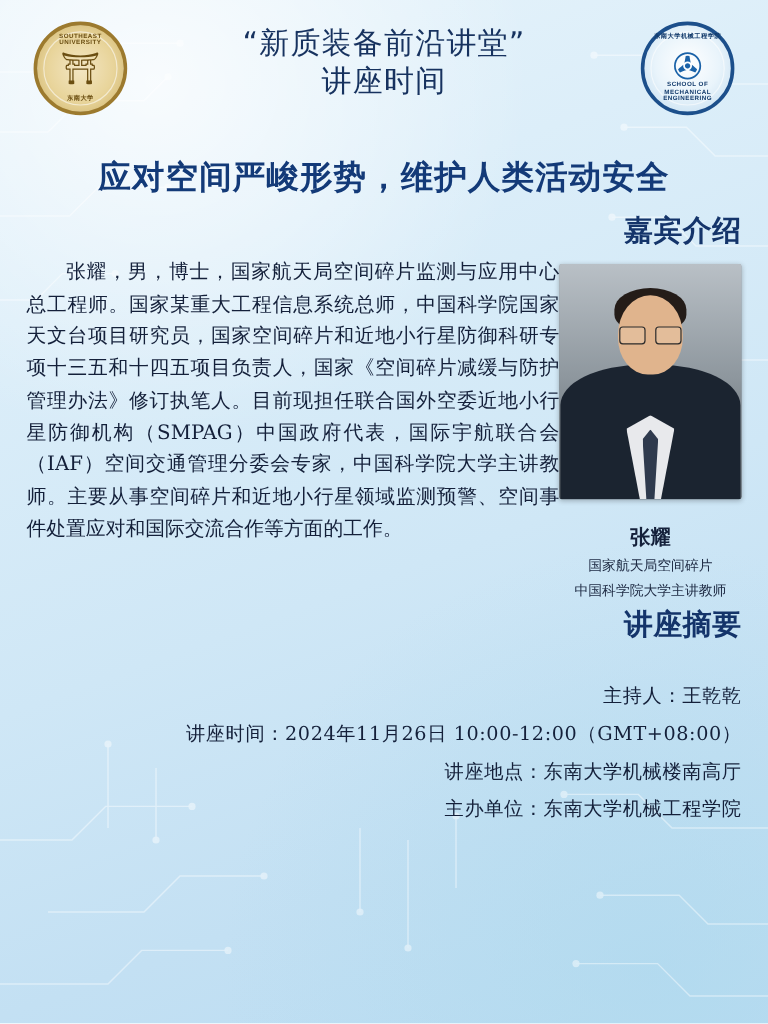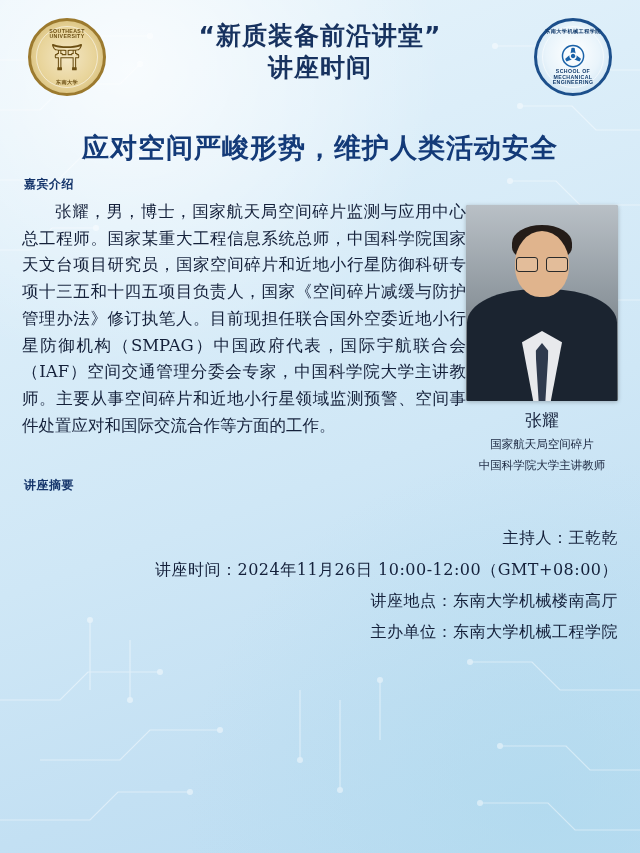--- a/index.html
+++ b/index.html
@@ -92,46 +92,47 @@
     font-size: 30px;
   }
 
   .title-block {
     text-align: center;
     padding-top: 20px;
   }
   .series-title {
     font-family: "DejaVu Sans", "Liberation Sans", sans-serif;
     font-size: 25px;
-    font-weight: bold;
+    font-weight: normal;
     color: #17325f;
     line-height: 1.28;
     letter-spacing: 1px;
     text-align: center;
   }
 
   .main-title {
     text-align: center;
     font-family: "DejaVu Serif", "Liberation Serif", serif;
     font-size: 27px;
     font-weight: bold;
     color: #133a78;
     letter-spacing: 1px;
     margin-top: 12px;
     margin-bottom: 10px;
   }
 
   
   .section-heading {
     font-family: "DejaVu Sans", "Liberation Sans", sans-serif;
-    font-size: 12px;
+    font-size: 24px;
     font-weight: bold;
     color: #14346a;
     margin: 4px 0 6px 2px;
     letter-spacing: 0.5px;
+    text-align: right;
   }
   .body-text {
     font-family: "DejaVu Serif", "Liberation Serif", serif;
     font-size: 16.5px;
     line-height: 1.62;
     color: #14203a;
     text-align: justify;
     text-justify: inter-ideograph;
   }
   .indent { text-indent: 2em; }
@@ -233,23 +234,23 @@
     bottom: 0;
     transform: translateX(-50%);
     width: 13px;
     height: 58px;
     background: #2f3a4d;
     clip-path: polygon(50% 0, 100% 14%, 76% 100%, 24% 100%, 0 14%);
   }
   .guest-name {
     font-family: "DejaVu Sans", "Liberation Sans", sans-serif;
     font-size: 17px;
-    font-weight: normal;
+    font-weight: bold;
     color: #14203a;
-    margin-top: 8px;
+    margin-top: 20px;
     text-align: center;
   }
   .guest-title {
     font-family: "DejaVu Sans", "Liberation Sans", sans-serif;
     font-size: 11.5px;
     line-height: 1.45;
     color: #1b2740;
     margin-top: 4px;
     text-align: center;
   }

